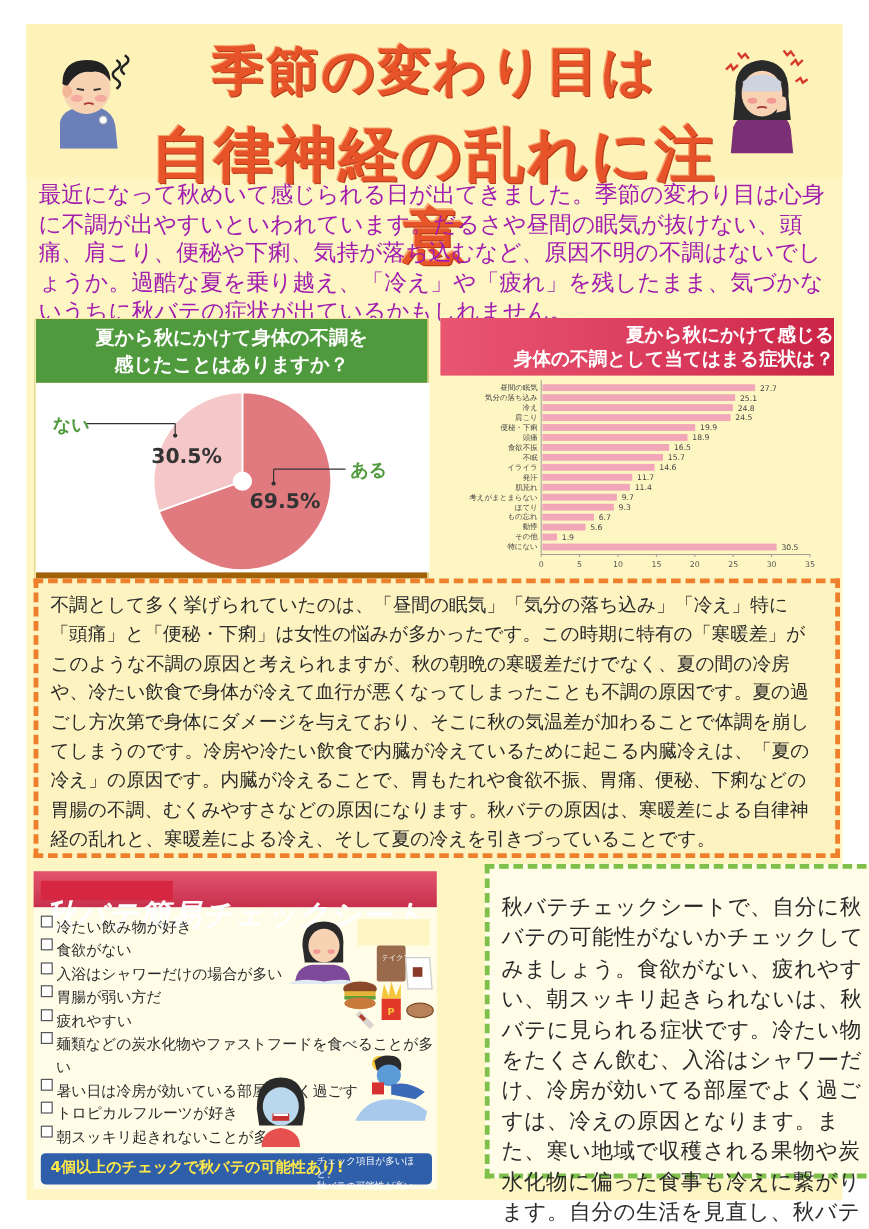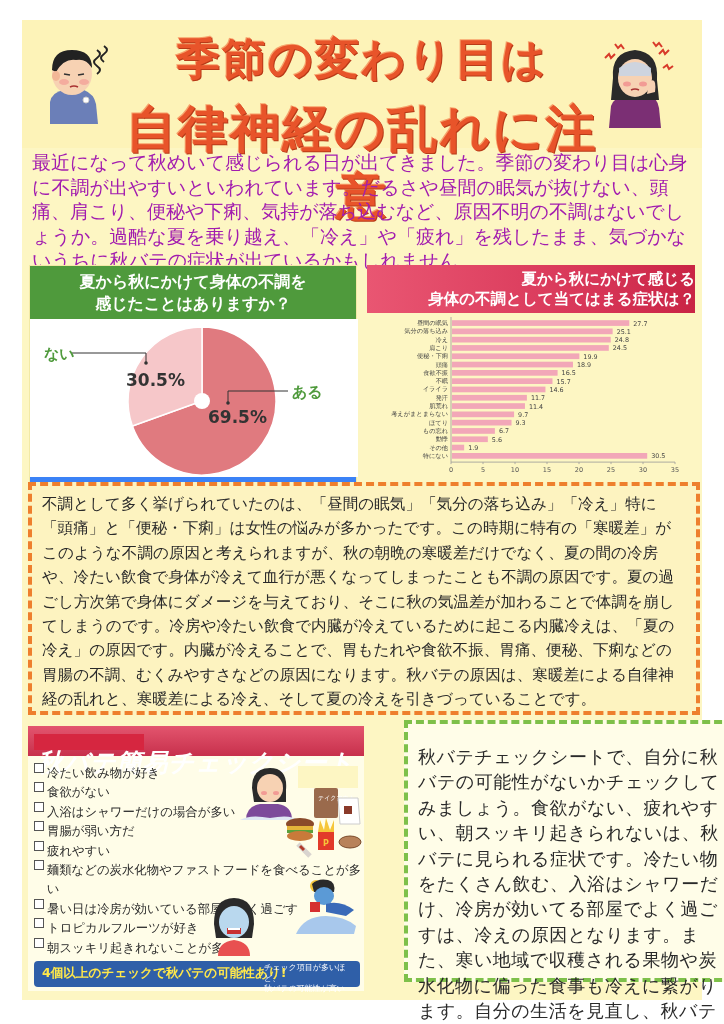--- a/index.html
+++ b/index.html
@@ -15,21 +15,21 @@
   .title-2 { top: 76px; font-size: 50px; }
 
   .char { position: absolute; }
   .man { left: 20px; top: 22px; width: 70px; height: 82px; }
   .woman { left: 575px; top: 18px; width: 78px; height: 90px; }
 
   
   .intro { position: absolute; left: 10px; top: 130px; width: 665px; font-size: 19px; line-height: 24.6px; color: #a21caf; }
 
   
-  .panel-left { position: absolute; left: 7px; top: 245px; width: 328px; height: 254px; background: #3b82f6; border: 1px solid #f2e9a6; }
+  .panel-left { position: absolute; left: 7px; top: 245px; width: 328px; height: 254px; background: #a16207; border: 1px solid #f2e9a6; }
   .panel-left .ptitle { background: #4f9a3c; color: #fff; font-weight: bold; font-size: 16px; line-height: 22px; text-align: center; height: 53px; padding-top: 5px; }
   .pie-wrap { position: absolute; left: 0; top: 53px; width: 328px; height: 158px; background: #ffffff; }
 
   .panel-right { position: absolute; left: 345px; top: 245px; width: 328px; height: 212px; background: #fdf6c3; }
   .panel-right .ptitle { background: linear-gradient(90deg, #e95672 0%, #d73557 70%, #c92445 100%); color: #fff; font-weight: bold; font-size: 15.5px; line-height: 20px; height: 48px; padding: 4px 0 0 12px; text-align: right; }
   .bar-wrap { position: absolute; left: 0; top: 48px; width: 328px; height: 164px; }
 
   
   .mid { position: absolute; left: 6px; top: 462px; width: 672px; height: 233px; border: 4px dashed #ee7f2d; background: #fdf3c0; padding: 6px 10px 0 10px; font-size: 15.6px; line-height: 24.4px; }
 

